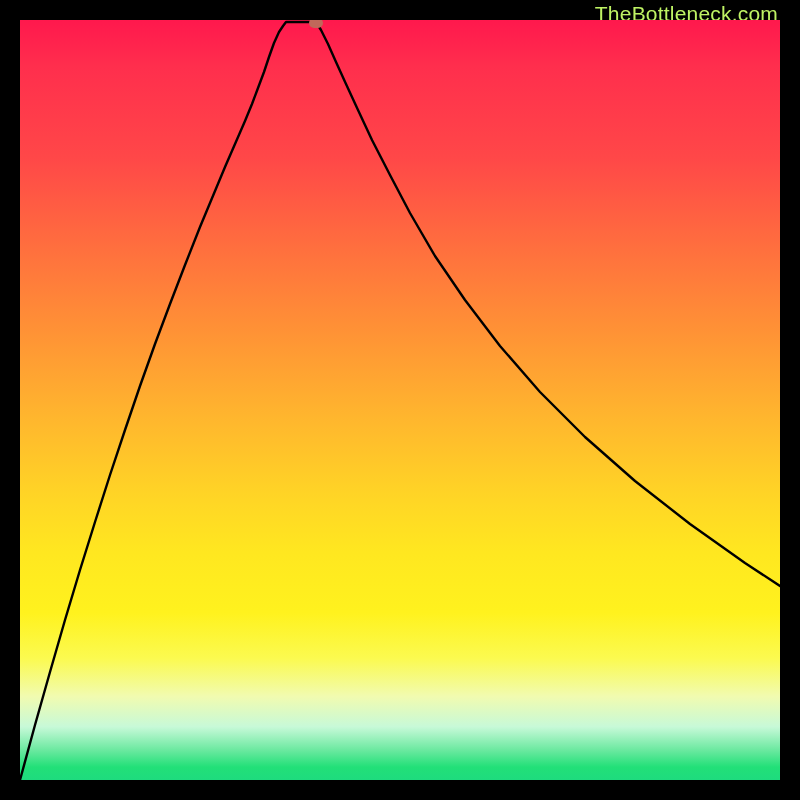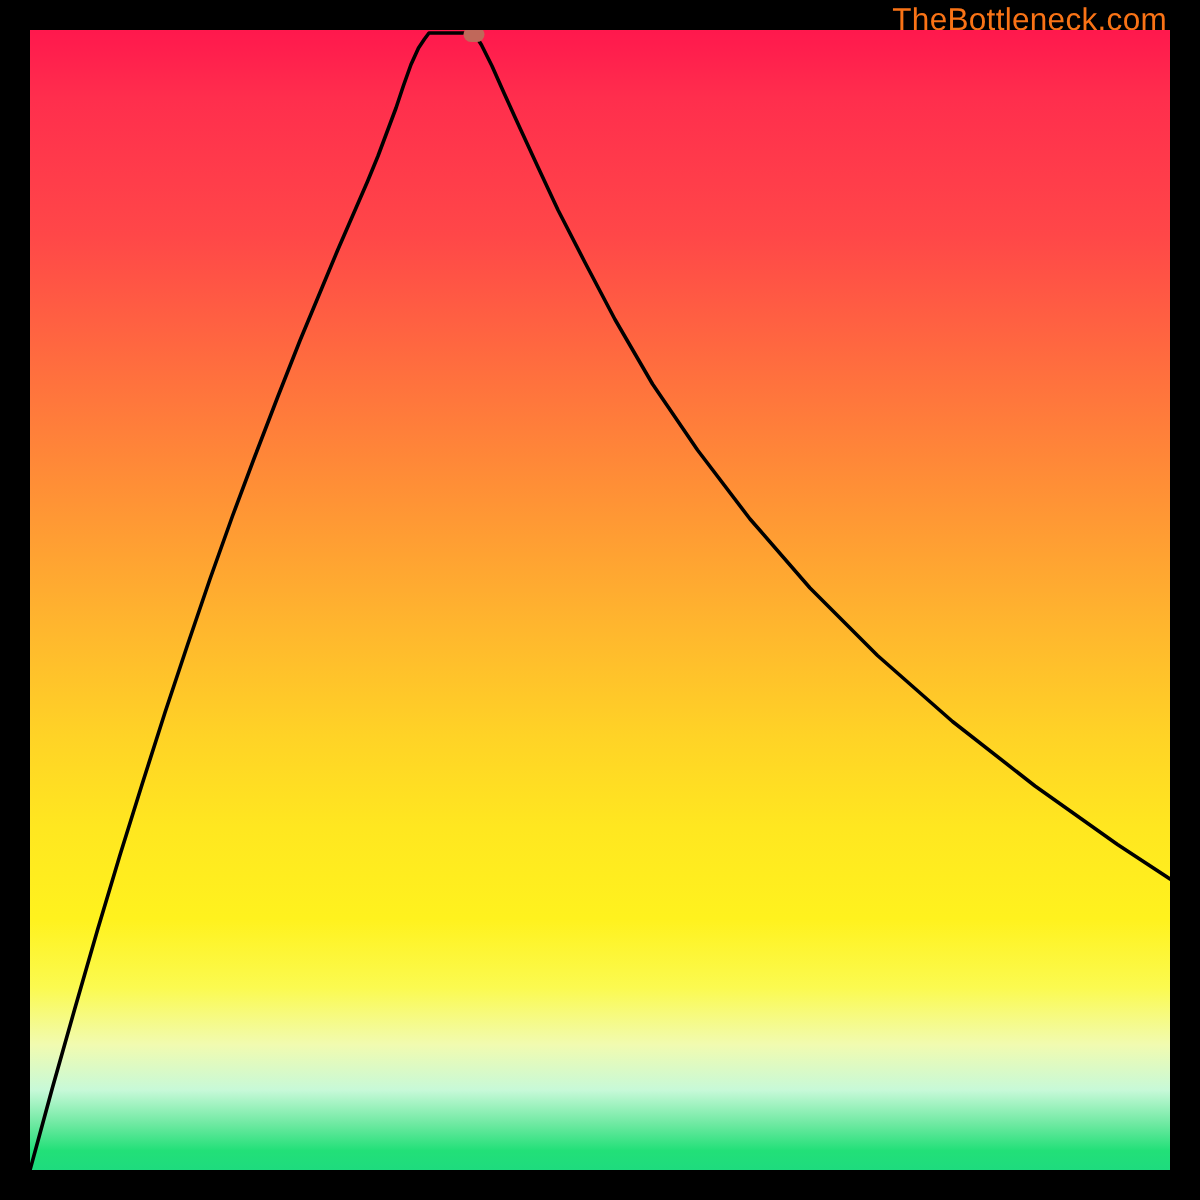--- a/index.html
+++ b/index.html
@@ -38,21 +38,21 @@
       #c7f9d8 93%,
       #6de9a1 96%,
       #22e078 98.3%,
       #1edb7e 100%
     );
   }
   .watermark {
     position: absolute;
     top: 2px;
     right: 22px;
-    color: #f97316;
+    color: #bef264;
     font-size: 21px;
     font-weight: 400;
     letter-spacing: 0.2px;
   }
   svg.curve {
     position: absolute;
     inset: 0;
     width: 760px;
     height: 760px;
   }

